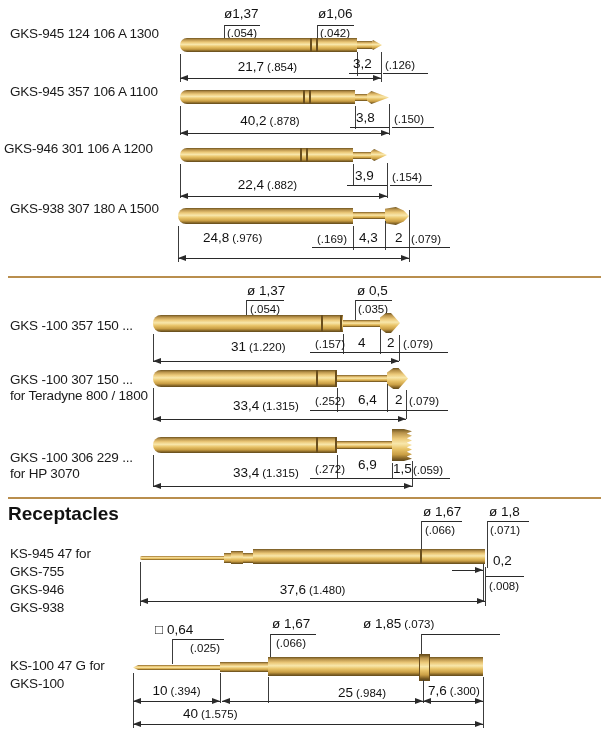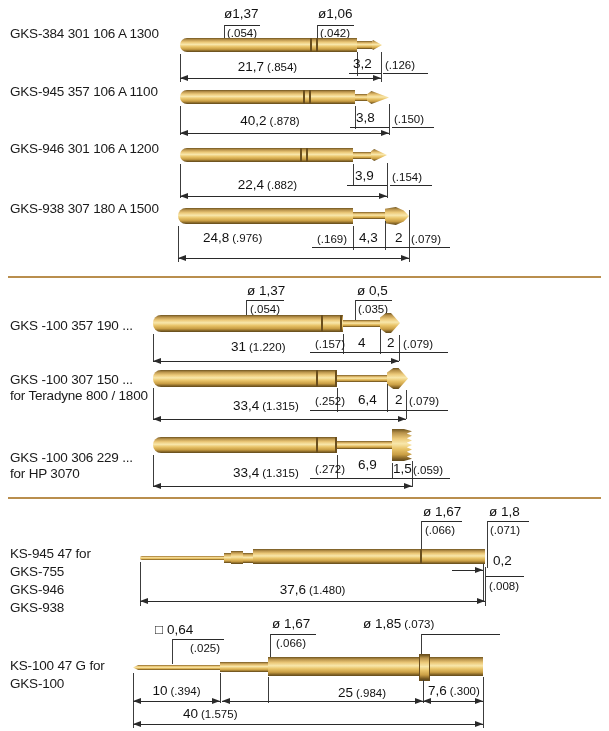--- a/index.html
+++ b/index.html
@@ -25,21 +25,21 @@
   .dimr::after{right:0;border-left:8px solid #2a2a2a;}
   .sep{position:absolute;height:2px;background:#b98e4e;}
   .heading{position:absolute;font-size:19px;font-weight:bold;color:#111;}
 </style>
 </head>
 <body>
 
 <div id="canvas">
 
   <div>
-    <span class="lbl" style="left:10px;top:26px">GKS-384 301 106 A 1300</span>
+    <span class="lbl" style="left:10px;top:26px">GKS-945 124 106 A 1300</span>
     <span class="t" style="left:224px;top:7px">ø1,37</span>
     <div class="shelf" style="left:224px;top:25px;width:36px"></div>
     <span class="t ti" style="left:227px;top:26px">(.054)</span>
     <div class="vline" style="left:224px;top:25px;height:13px"></div>
     <span class="t" style="left:318px;top:7px">ø1,06</span>
     <div class="shelf" style="left:317px;top:25px;width:37px"></div>
     <span class="t ti" style="left:320px;top:26px">(.042)</span>
     <div class="vline" style="left:317px;top:25px;height:13px"></div>
 
     <div class="metal" style="left:180px;top:38px;width:177px;height:14px;border-radius:7px 0 0 7px"></div>
@@ -78,21 +78,21 @@
     <span class="t ti" style="left:394px;top:112px">(.150)</span>
     <div class="hline" style="left:392px;top:127px;width:42px"></div>
     <div class="t flex ctr" style="left:180px;top:114px;width:180px">
       <span>40,2</span>
         <span class="ti">(.878)</span>
     </div>
     <div class="dim" style="left:180px;top:133px;width:209px"></div>
   </div>
 
   <div>
-    <span class="lbl" style="left:10px;top:141px">GKS-946 301 106 A 1200</span>
+    <span class="lbl" style="left:4px;top:141px">GKS-946 301 106 A 1200</span>
     <div class="metal" style="left:180px;top:148px;width:173px;height:14px;border-radius:7px 0 0 7px"></div>
     <div class="cl" style="left:300px;top:148px;height:14px"></div>
     <div class="cl" style="left:306px;top:148px;height:14px"></div>
     <div class="metal" style="left:353px;top:152px;width:18px;height:7px"></div>
     <div class="metal" style="left:371px;top:149px;width:16px;height:12px;clip-path:polygon(0 18%,20% 0,100% 50%,20% 100%,0 82%)"></div>
 
     <div class="vline" style="left:180px;top:164px;height:34px"></div>
     <div class="vline" style="left:353px;top:164px;height:22px"></div>
     <div class="vline" style="left:387px;top:163px;height:35px"></div>
     <span class="t" style="left:355px;top:169px">3,9</span>
@@ -133,21 +133,21 @@
   <span class="t" style="left:247px;top:284px">ø 1,37</span>
   <div class="shelf" style="left:246px;top:300px;width:38px"></div>
   <span class="t ti" style="left:250px;top:302px">(.054)</span>
   <div class="vline" style="left:246px;top:300px;height:15px"></div>
   <span class="t" style="left:357px;top:284px">ø 0,5</span>
   <div class="shelf" style="left:355px;top:300px;width:37px"></div>
   <span class="t ti" style="left:358px;top:302px">(.035)</span>
   <div class="vline" style="left:355px;top:300px;height:20px"></div>
 
   <div>
-    <span class="lbl" style="left:10px;top:318px">GKS -100 357 190 ...</span>
+    <span class="lbl" style="left:10px;top:318px">GKS -100 357 150 ...</span>
     <div class="metal" style="left:153px;top:315px;width:190px;height:17px;border-radius:8px 0 0 8px"></div>
     <div class="cl" style="left:321px;top:315px;height:17px"></div>
     <div class="cl" style="left:340px;top:315px;height:17px"></div>
     <div class="metal" style="left:343px;top:320px;width:37px;height:7px"></div>
     <div class="metal" style="left:380px;top:313px;width:20px;height:20px;clip-path:polygon(0 22%,30% 0,55% 0,100% 50%,55% 100%,30% 100%,0 78%)"></div>
 
     <div class="vline" style="left:153px;top:334px;height:27px"></div>
     <div class="vline" style="left:343px;top:334px;height:20px"></div>
     <div class="vline" style="left:380px;top:329px;height:25px"></div>
     <div class="vline" style="left:399px;top:335px;height:26px"></div>
@@ -209,20 +209,21 @@
     <span class="t ti" style="left:413px;top:463px">(.059)</span>
     <div class="t flex" style="left:233px;top:466px">
       <span>33,4</span>
         <span class="ti">(1.315)</span>
     </div>
     <div class="dim" style="left:153px;top:486px;width:259px"></div>
   </div>
 
   <div class="sep" style="left:8px;top:497px;width:593px"></div>
 
+  <span class="heading" style="left:8px;top:503px">Receptacles</span>
 
   <div>
     <span class="lbl" style="left:10px;top:546px">KS-945 47 for</span>
     <span class="lbl" style="left:10px;top:564px">GKS-755</span>
     <span class="lbl" style="left:10px;top:582px">GKS-946</span>
     <span class="lbl" style="left:10px;top:600px">GKS-938</span>
 
     <span class="t" style="left:423px;top:505px">ø 1,67</span>
     <div class="shelf" style="left:421px;top:521px;width:41px"></div>
     <span class="t ti" style="left:425px;top:523px">(.066)</span>

